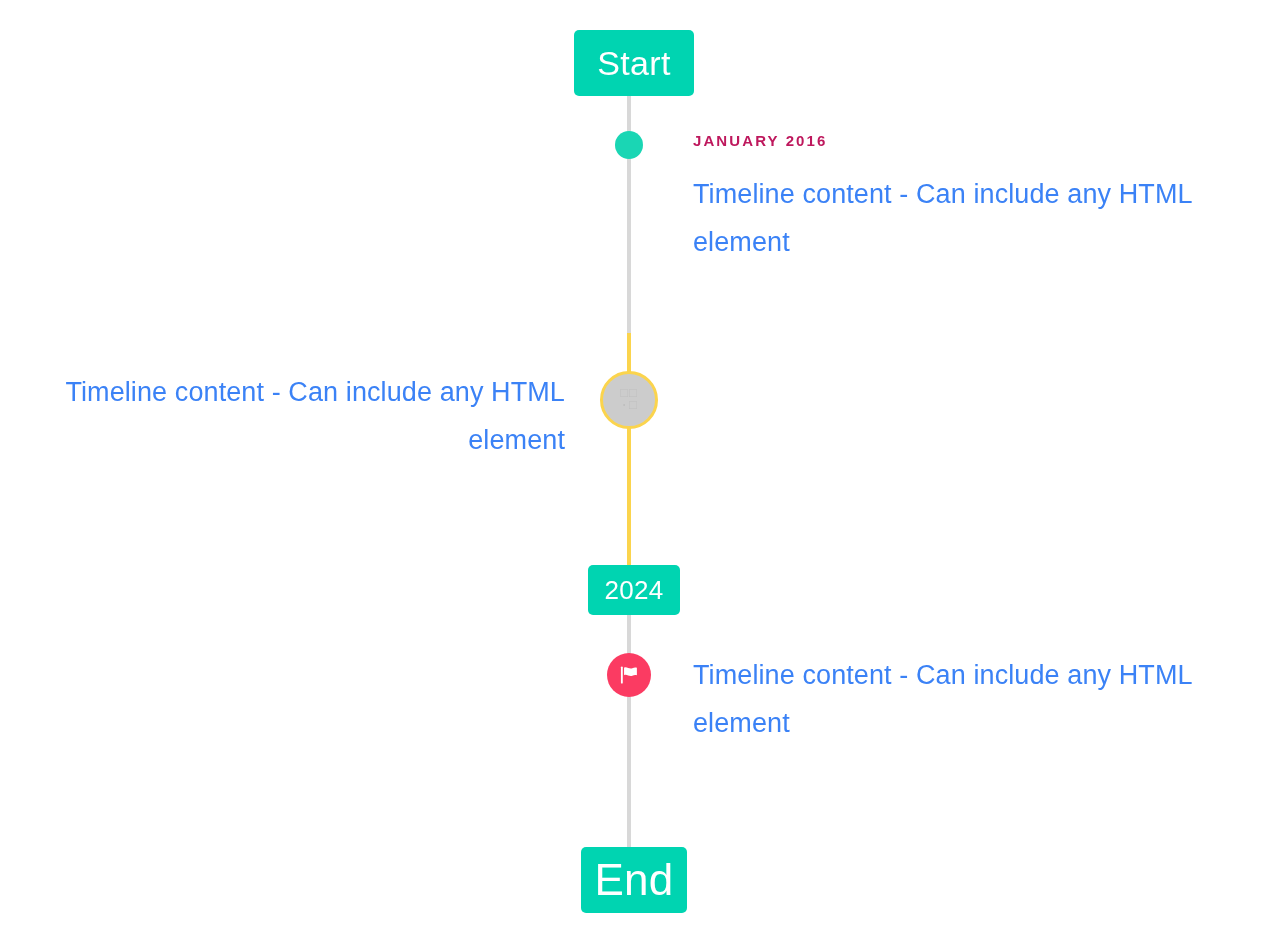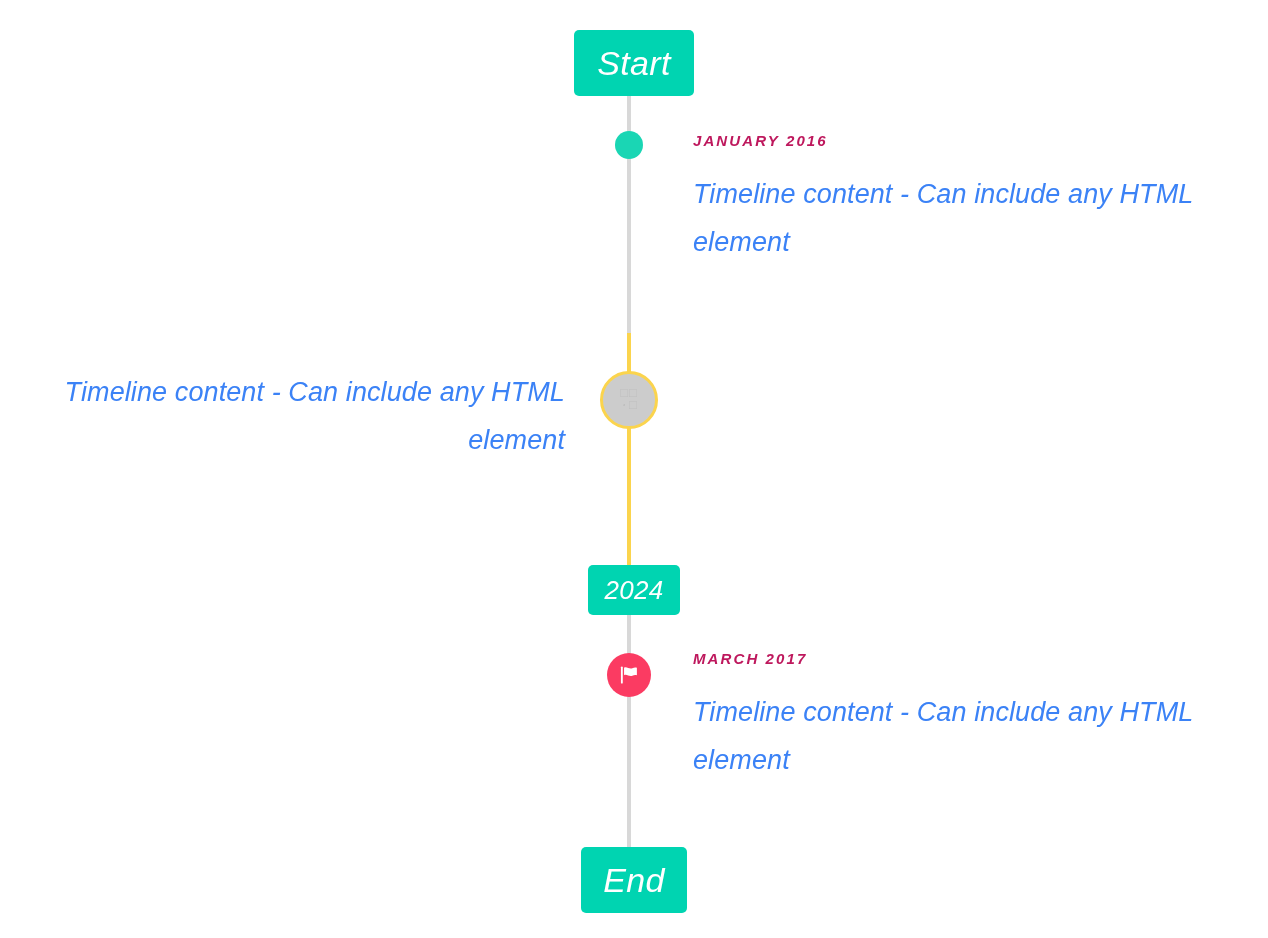--- a/index.html
+++ b/index.html
@@ -9,21 +9,20 @@
     height: 938px;
     background: #ffffff;
     font-family: "Liberation Sans", sans-serif;
     overflow: hidden;
   }
 
   .timeline {
     position: relative;
     width: 1268px;
     height: 938px;
-    font-style: italic;
   }
 
   
   .rail {
     position: absolute;
     left: 627px;
     width: 4px;
     background: #d8d8d8;
   }
   .rail-top      { top: 95px;  height: 238px; }
@@ -48,21 +47,21 @@
   .badge-start {
     top: 30px; width: 120px; height: 66px;
     font-size: 34px;
   }
   .badge-year {
     top: 565px; width: 92px; height: 50px;
     font-size: 26px;
   }
   .badge-end {
     top: 847px; width: 106px; height: 66px;
-    font-size: 34px;
+    font-size: 44px;
   }
 
   .event-body {
     position: absolute;
     width: 526px;
   }
   .body-right { left: 693px; text-align: left; }
   .body-left  { left: 39px;  text-align: right; }
 
   .event-label {
@@ -148,19 +147,18 @@
 
   <div class="badge badge-year">2024</div>
 
   <div class="marker marker-flag">
     <svg class="flag-icon" viewBox="0 0 24 24" aria-hidden="true">
       <rect x="3.2" y="2.6" width="2" height="18.8" rx="1" fill="#ffffff"></rect>
       <path d="M6.6 4.0 C9.6 2.4 12.6 6.2 15.6 4.6 C17.6 3.6 19.2 3.4 20.6 4.2 L20.6 12.4 C19.2 11.6 17.6 11.8 15.6 12.8 C12.6 14.4 9.6 10.6 6.6 12.2 Z" fill="#ffffff"></path>
     </svg>
   </div>
   <div class="event-body body-right" style="top:651px;">
-    <div class="event-label">MARCH 2017</div>
     <div class="event-text">Timeline content - Can include any HTML element</div>
   </div>
 
   <div class="badge badge-end">End</div>
 
 </div>
 
 </body></html>

